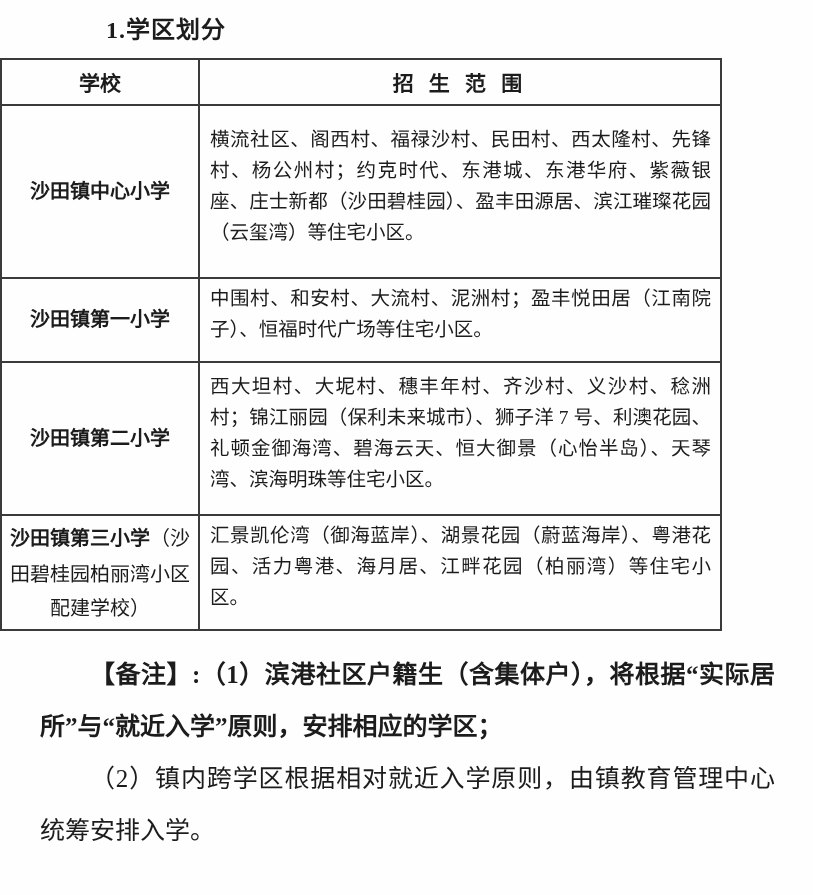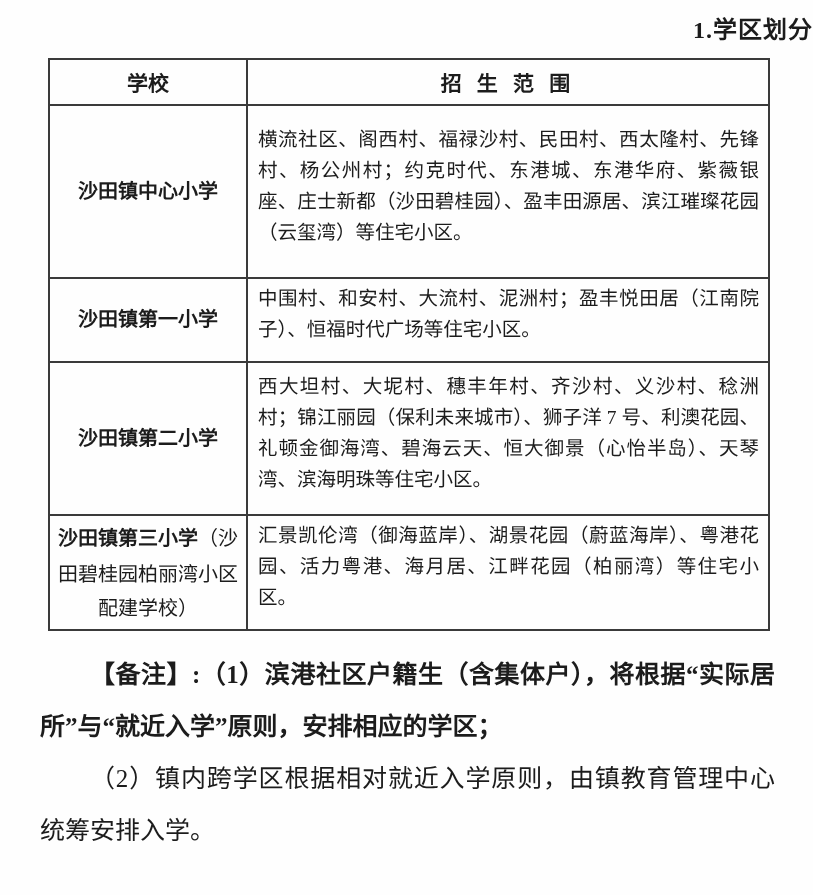--- a/index.html
+++ b/index.html
@@ -19,25 +19,23 @@
     width: 813px;
     height: 895px;
     background: #fefefe;
   }
   .doc-title {
     font-size: 24px;
     font-weight: bold;
     margin: 0;
     padding: 10px 0 13px 106px;
     letter-spacing: 1px;
-    text-align: right;
   }
   table.district {
     border-collapse: collapse;
-    margin-left: 48px;
     width: 722px;
     table-layout: fixed;
   }
   table.district th,
   table.district td {
     border: 2px solid #3a3a3a;
     background: #fefefe;
   }
   th.col-school { width: 196px; }
   thead tr { height: 46px; }

